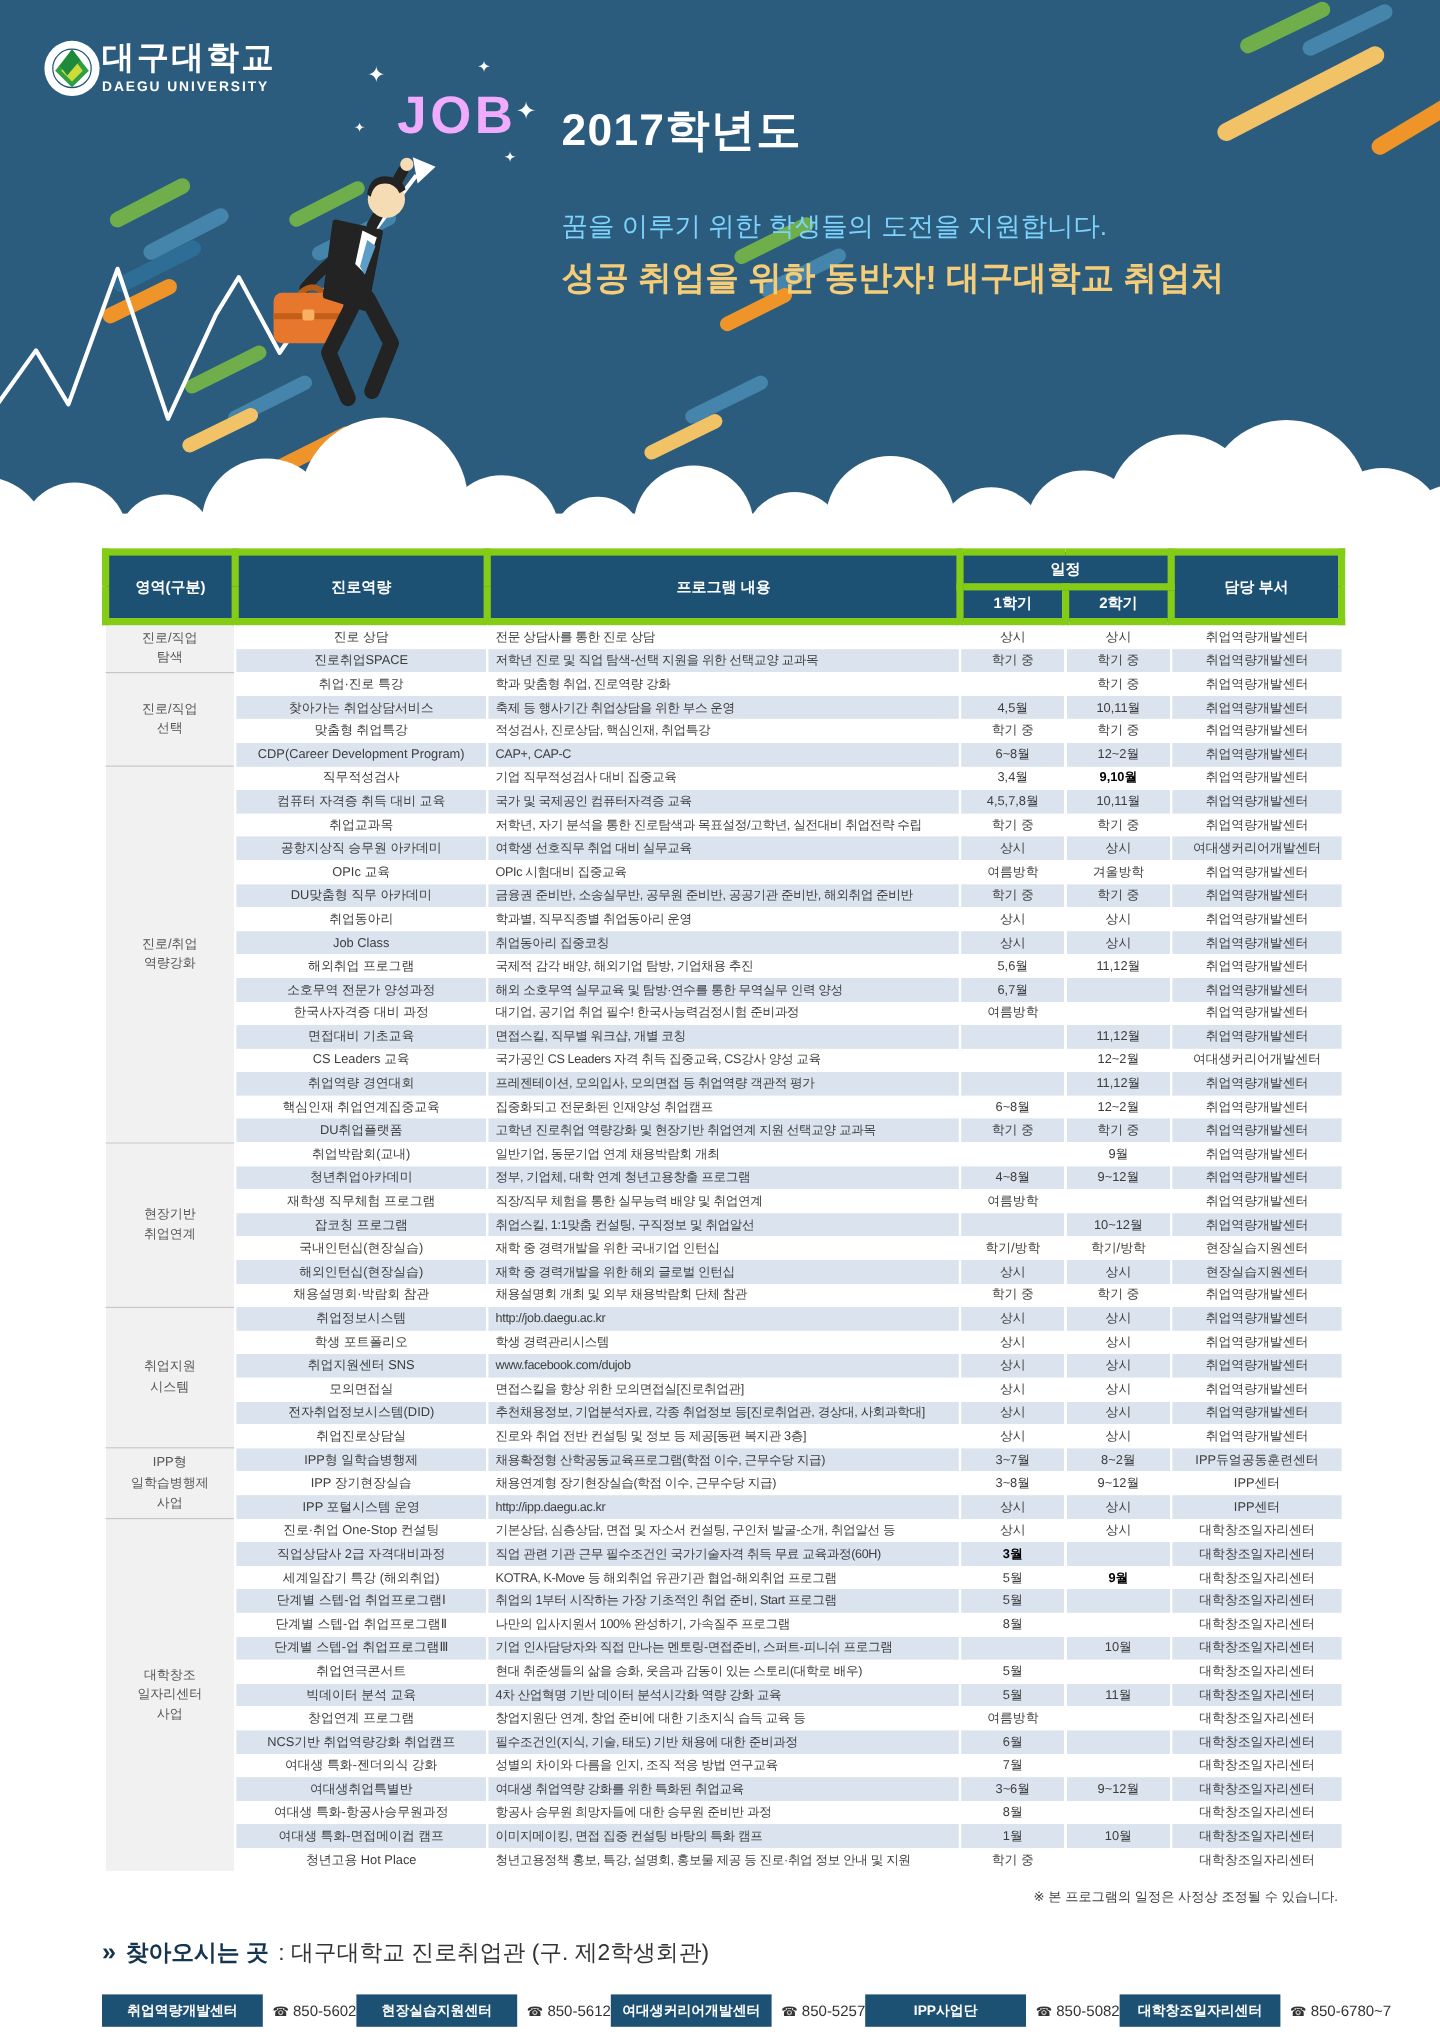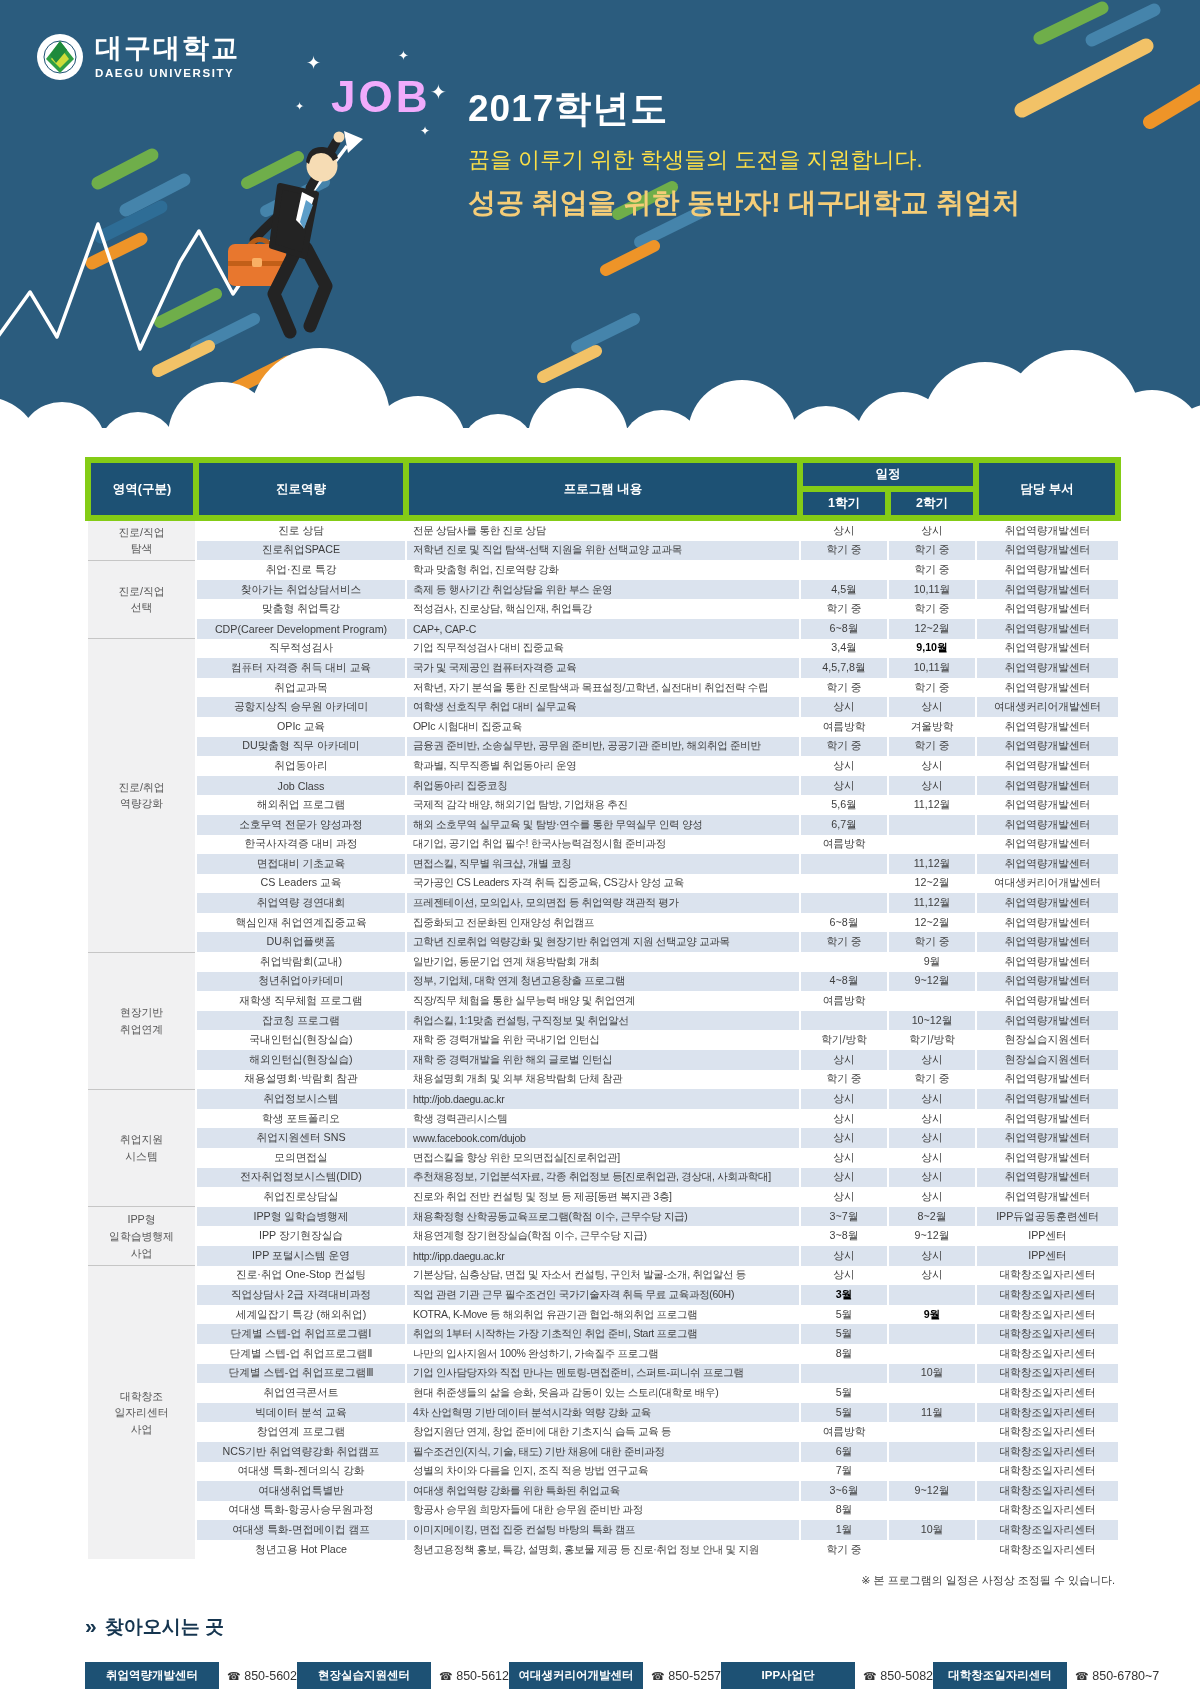--- a/index.html
+++ b/index.html
@@ -3,34 +3,34 @@
 <meta charset="utf-8">
 <style>
   html,body { margin:0; padding:0; }
   .poster {
     position:relative; width:1200px; height:1697px; background:#fff;
     font-family:"Liberation Sans","DejaVu Sans",sans-serif; overflow:hidden;
   }
   
   .hero { position:relative; width:100%; height:455px; background:#2b5c7e; }
   .hero-art { position:absolute; left:0; top:0; }
-  .logo { position:absolute; left:36px; top:33px; display:flex; align-items:center; gap:11px; z-index:3; }
+  .logo { position:absolute; left:36px; top:33px; display:flex; align-items:center; gap:1px; z-index:3; }
   .logo-kr { font-size:27px; font-weight:bold; color:#fff; letter-spacing:2px; line-height:1; }
   .logo-en { font-size:11.5px; color:#fff; letter-spacing:1.6px; margin-top:5px; font-weight:bold; }
   .job-badge { position:absolute; left:331px; top:72px; color:#f0abfc; font-size:44px; font-weight:800; letter-spacing:3px; z-index:3; }
   .spark { position:absolute; color:#fff; z-index:3; }
   .s1 { left:306px; top:52px;  font-size:18px; }
   .s2 { left:398px; top:48px;  font-size:13px; }
   .s3 { left:430px; top:80px;  font-size:20px; }
   .s4 { left:295px; top:100px; font-size:11px; }
   .s5 { left:420px; top:124px; font-size:12px; }
   .hero-text { position:absolute; left:468px; top:84px; z-index:3; }
   .year    { font-size:37px; font-weight:800; color:#fff; letter-spacing:1px; }
   .title   { font-size:69px; font-weight:800; color:#f8d88e; margin-top:9px; letter-spacing:-1px; line-height:1.02; }
-  .subtitle{ margin-top:11px; font-size:22px; color:#fde047; }
+  .subtitle{ margin-top:40px; font-size:22px; color:#7dd3fc; }
   .tagline { margin-top:9px; font-size:28px; font-weight:800; color:#f5cd78; }
   
   .table-wrap { width:1030px; margin:2px auto 0; }
   table { width:100%; border-collapse:collapse; table-layout:fixed; }
   thead th { background:#1d5174; color:#fff; font-size:12.5px; font-weight:bold; border:6px solid #84cc16; height:23px; padding:0; }
   tbody td {
     height:19.6px; padding:0 6px; font-size:10.7px; color:#3d3d3d;
     border-left:2px solid #fff; text-align:center; overflow:hidden; white-space:nowrap;
   }
   tbody td.content { text-align:left; font-size:10.5px; letter-spacing:-0.3px; }
@@ -555,20 +555,21 @@
           </tr>
         </tbody>
     </table>
     <div class="note">※ 본 프로그램의 일정은 사정상 조정될 수 있습니다.</div>
   </main>
 
   <footer>
     <div class="location-line">
       <span class="chevrons">»</span>
       <span class="loc-label">찾아오시는 곳</span>
+      <span class="loc-value">: 대구대학교 진로취업관 (구. 제2학생회관)</span>
     </div>
     <div class="contacts" id="contacts">
         <div class="contact">
           <span class="badge">취업역량개발센터</span>
           <span class="phone"><span class="ph-icon">☎</span> 850-5602</span>
         </div>
         <div class="contact">
           <span class="badge">현장실습지원센터</span>
           <span class="phone"><span class="ph-icon">☎</span> 850-5612</span>
         </div>

